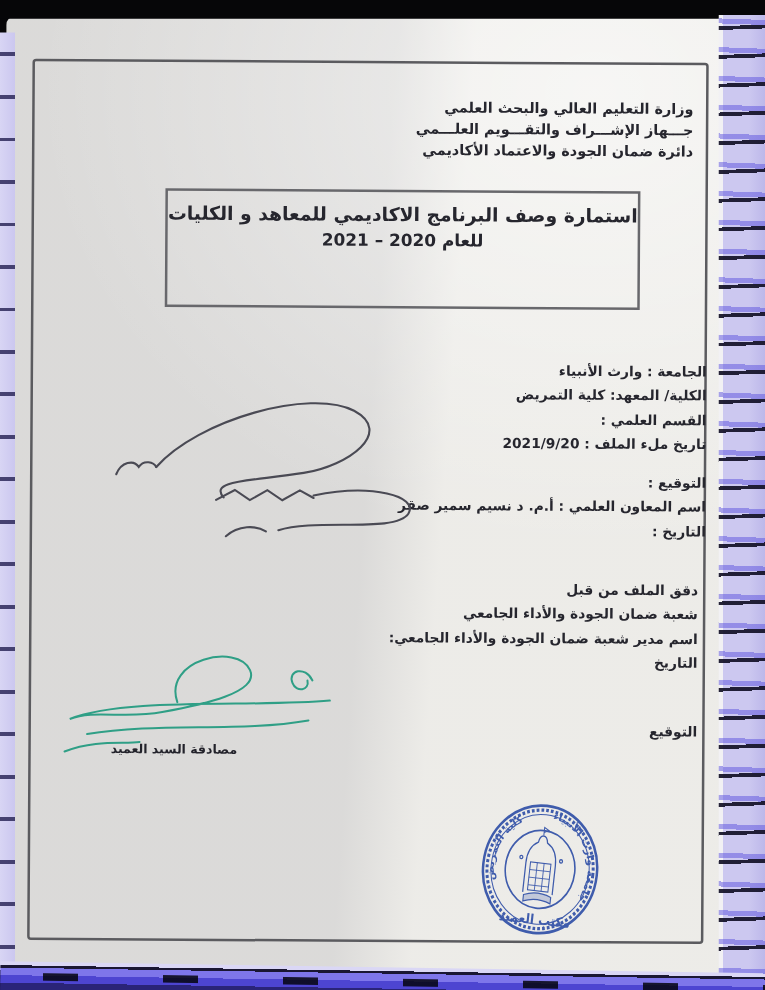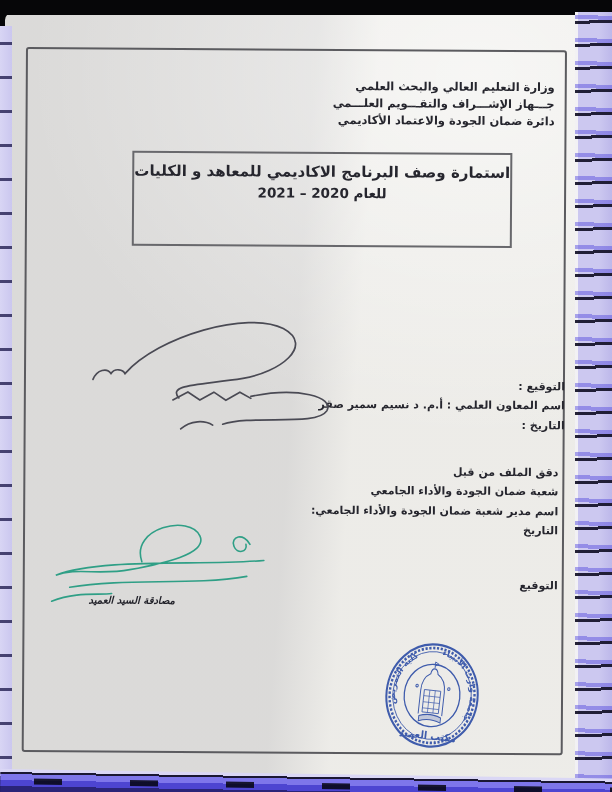--- a/index.html
+++ b/index.html
@@ -58,21 +58,21 @@
   .title-2{font-size:13.5px;font-weight:bold;margin-top:4px;}
   .fblock{position:absolute;text-align:right;font-size:11px;font-weight:bold;
           line-height:19.4px;white-space:nowrap;}
   .b-info{top:236px;right:-2px;}
   .b-approval{top:325px;right:-2px;}
   .b-audit{top:411px;right:4px;}
   .b-sign{top:524px;right:4px;}
   .sig1{position:absolute;left:57px;top:258px;width:265px;height:130px;}
   .sig2{position:absolute;left:17px;top:464px;width:235px;height:96px;}
   .sig-caption{position:absolute;left:64px;top:545px;font-size:10px;font-weight:bold;
-               color:#23232b;direction:rtl;font-style:italic;}
+               color:#23232b;direction:rtl;}
   .stamp{position:absolute;left:356px;top:592px;width:104px;height:104px;
          transform:rotate(6deg) scale(1,1.12);opacity:.9;}
   svg{display:block;width:100%;height:100%;}
 </style>
 </head>
 <body>
 
 <div class="scan-top"></div>
 <div class="paper"></div>
 <div class="edge-left"></div>
@@ -84,20 +84,26 @@
     <div>وزارة التعليم العالي والبحث العلمي</div>
     <div>جـــهاز الإشـــراف والتقـــويم العلـــمي</div>
     <div>دائرة ضمان الجودة والاعتماد الأكاديمي</div>
   </div>
 
   <div class="title-box">
     <div class="title-1">استمارة وصف البرنامج الاكاديمي للمعاهد و الكليات</div>
     <div class="title-2">للعام 2020 – 2021</div>
   </div>
 
+  <div class="fblock b-info">
+    <div>الجامعة : وارث الأنبياء</div>
+    <div>الكلية/ المعهد: كلية التمريض</div>
+    <div>القسم العلمي  :</div>
+    <div>تاريخ ملء الملف : 2021/9/20</div>
+  </div>
 
   <div class="fblock b-approval">
     <div>التوقيع :</div>
     <div>اسم المعاون العلمي : أ.م. د نسيم سمير صقر</div>
     <div>التاريخ :</div>
   </div>
 
   <svg class="sig1" viewBox="0 0 265 130" aria-hidden="true">
     <g fill="none" stroke="#4a4a54" stroke-width="1.7" stroke-linecap="round">
       <path d="M 10,72 C 14,62 24,60 28,66 C 32,60 40,62 42,66"></path>

